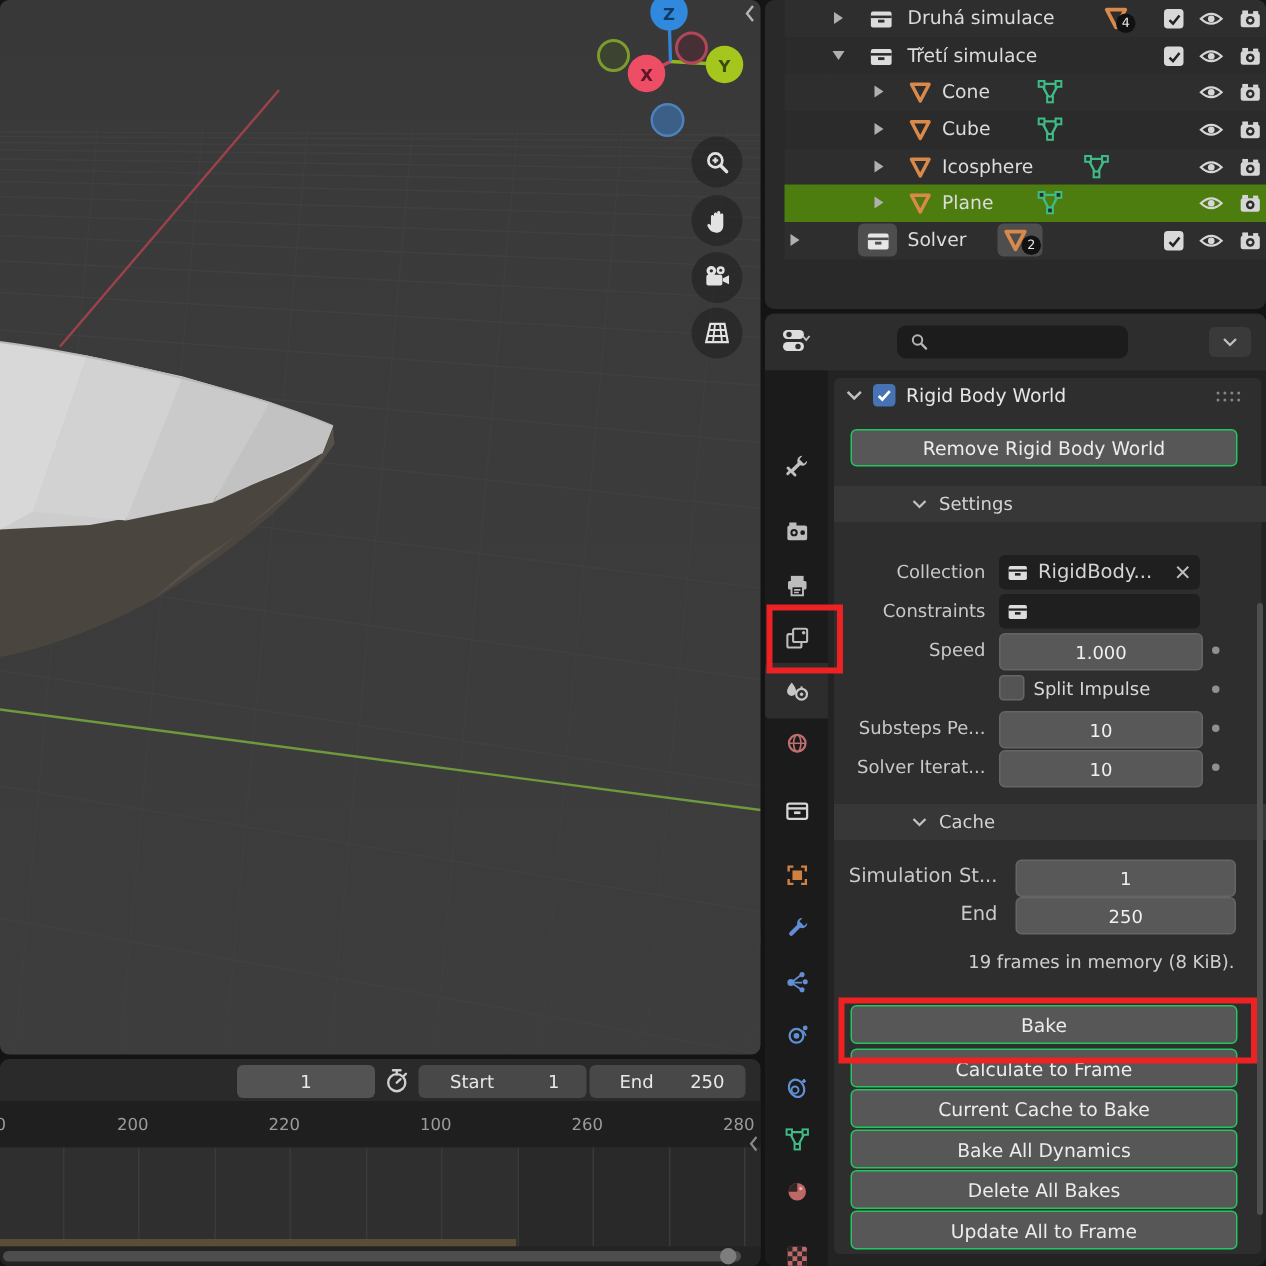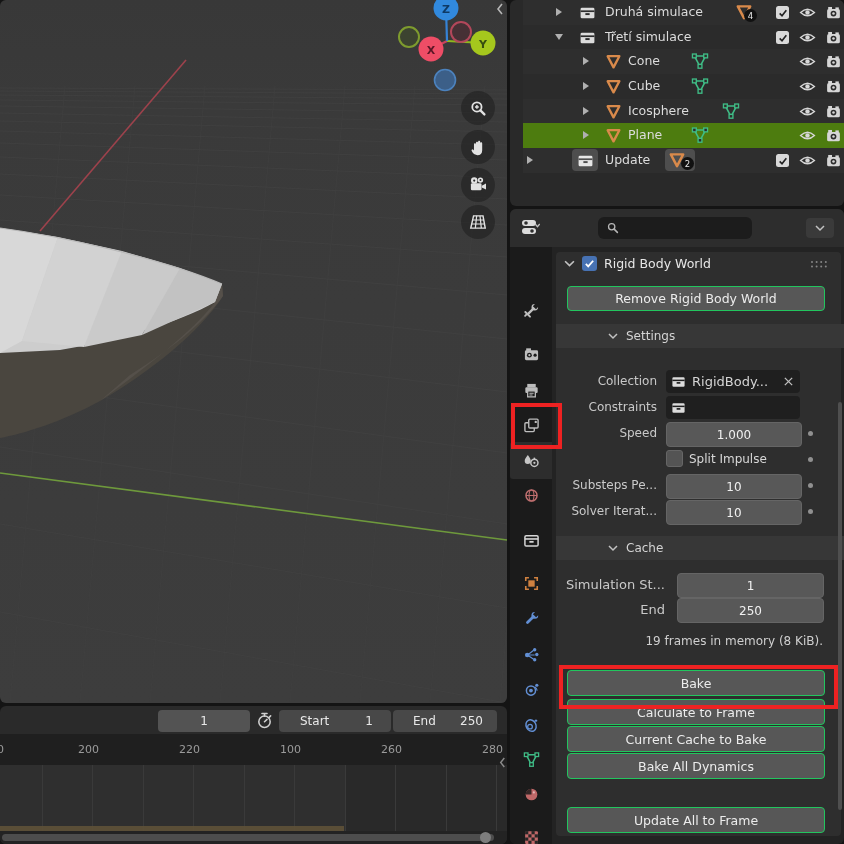--- a/index.html
+++ b/index.html
@@ -394,21 +394,21 @@
 
   <div class="ol-row" style="top:148px;background:#2e2e2e;">
     <div class="tri-r" style="left:4px;top:8px;"></div>
     <div class="ol-chip" style="left:49px;top:1px;width:26px;height:22px;">
       <svg style="margin:2.5px 0 0 4.5px;" width="17" height="17" viewBox="0 0 16 16">
         <rect x="1.5" y="3.5" width="13" height="10" rx="1.3" fill="#e6e6e6"></rect>
           <rect x="1.5" y="6" width="13" height="1.6" fill="#4e4e4e"></rect>
           <rect x="6" y="8.6" width="4" height="1.8" fill="#4e4e4e"></rect>
       </svg>
     </div>
-    <span class="label" style="left:82px;">Update</span>
+    <span class="label" style="left:82px;">Solver</span>
     <div class="ol-chip" style="left:142px;top:1px;width:30px;height:22px;">
       <svg style="margin:2px 0 0 3px;" width="18" height="18" viewBox="0 0 16 16">
         <path d="M2.5 3h11L8 13.5z" fill="none" stroke="#d98a4b" stroke-width="2.2" stroke-linejoin="round"></path>
       </svg>
     </div>
     <div class="cnt" style="left:158px;top:9px;">2</div>
     <div class="cb" style="left:253px;top:6px;">
       <svg width="10" height="10" viewBox="0 0 12 12">
           <path d="M2 6.5l2.8 2.8L10 2.8" fill="none" stroke="#222" stroke-width="2"></path>
         </svg>
@@ -673,20 +673,23 @@
     </div>
     <div class="act" style="top:447px;">
       <span>Calculate to Frame</span>
     </div>
     <div class="act" style="top:474px;">
       <span>Current Cache to Bake</span>
     </div>
     <div class="act" style="top:501px;">
       <span>Bake All Dynamics</span>
     </div>
+    <div class="act" style="top:528px;">
+      <span>Delete All Bakes</span>
+    </div>
     <div class="act" style="top:555px;">
       <span>Update All to Frame</span>
     </div>
 
     <div class="redbox" style="left:3px;top:413px;width:271px;height:36px;"></div>
 
   </div>
 
   <div class="p-scroll"></div>
 </div>

